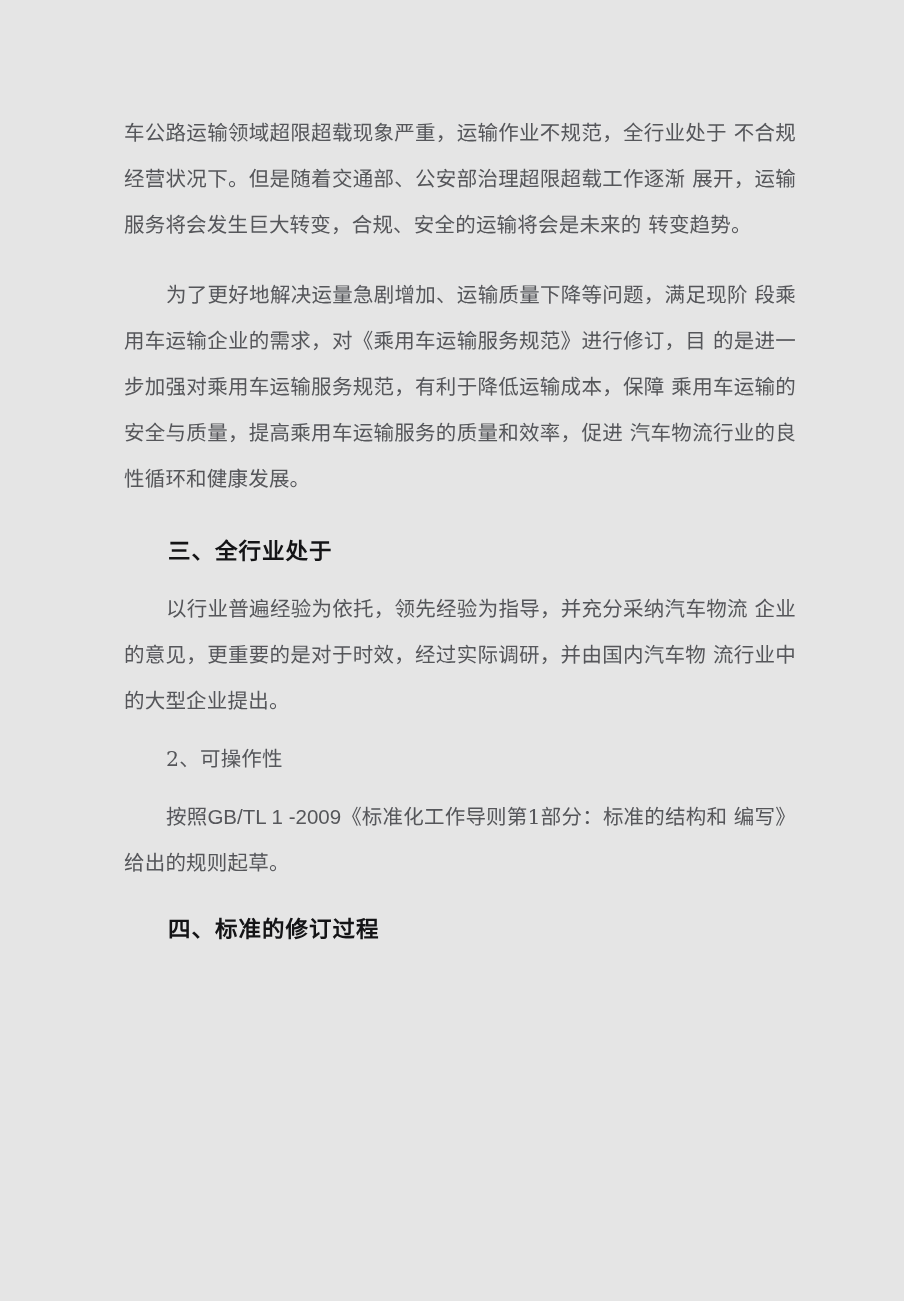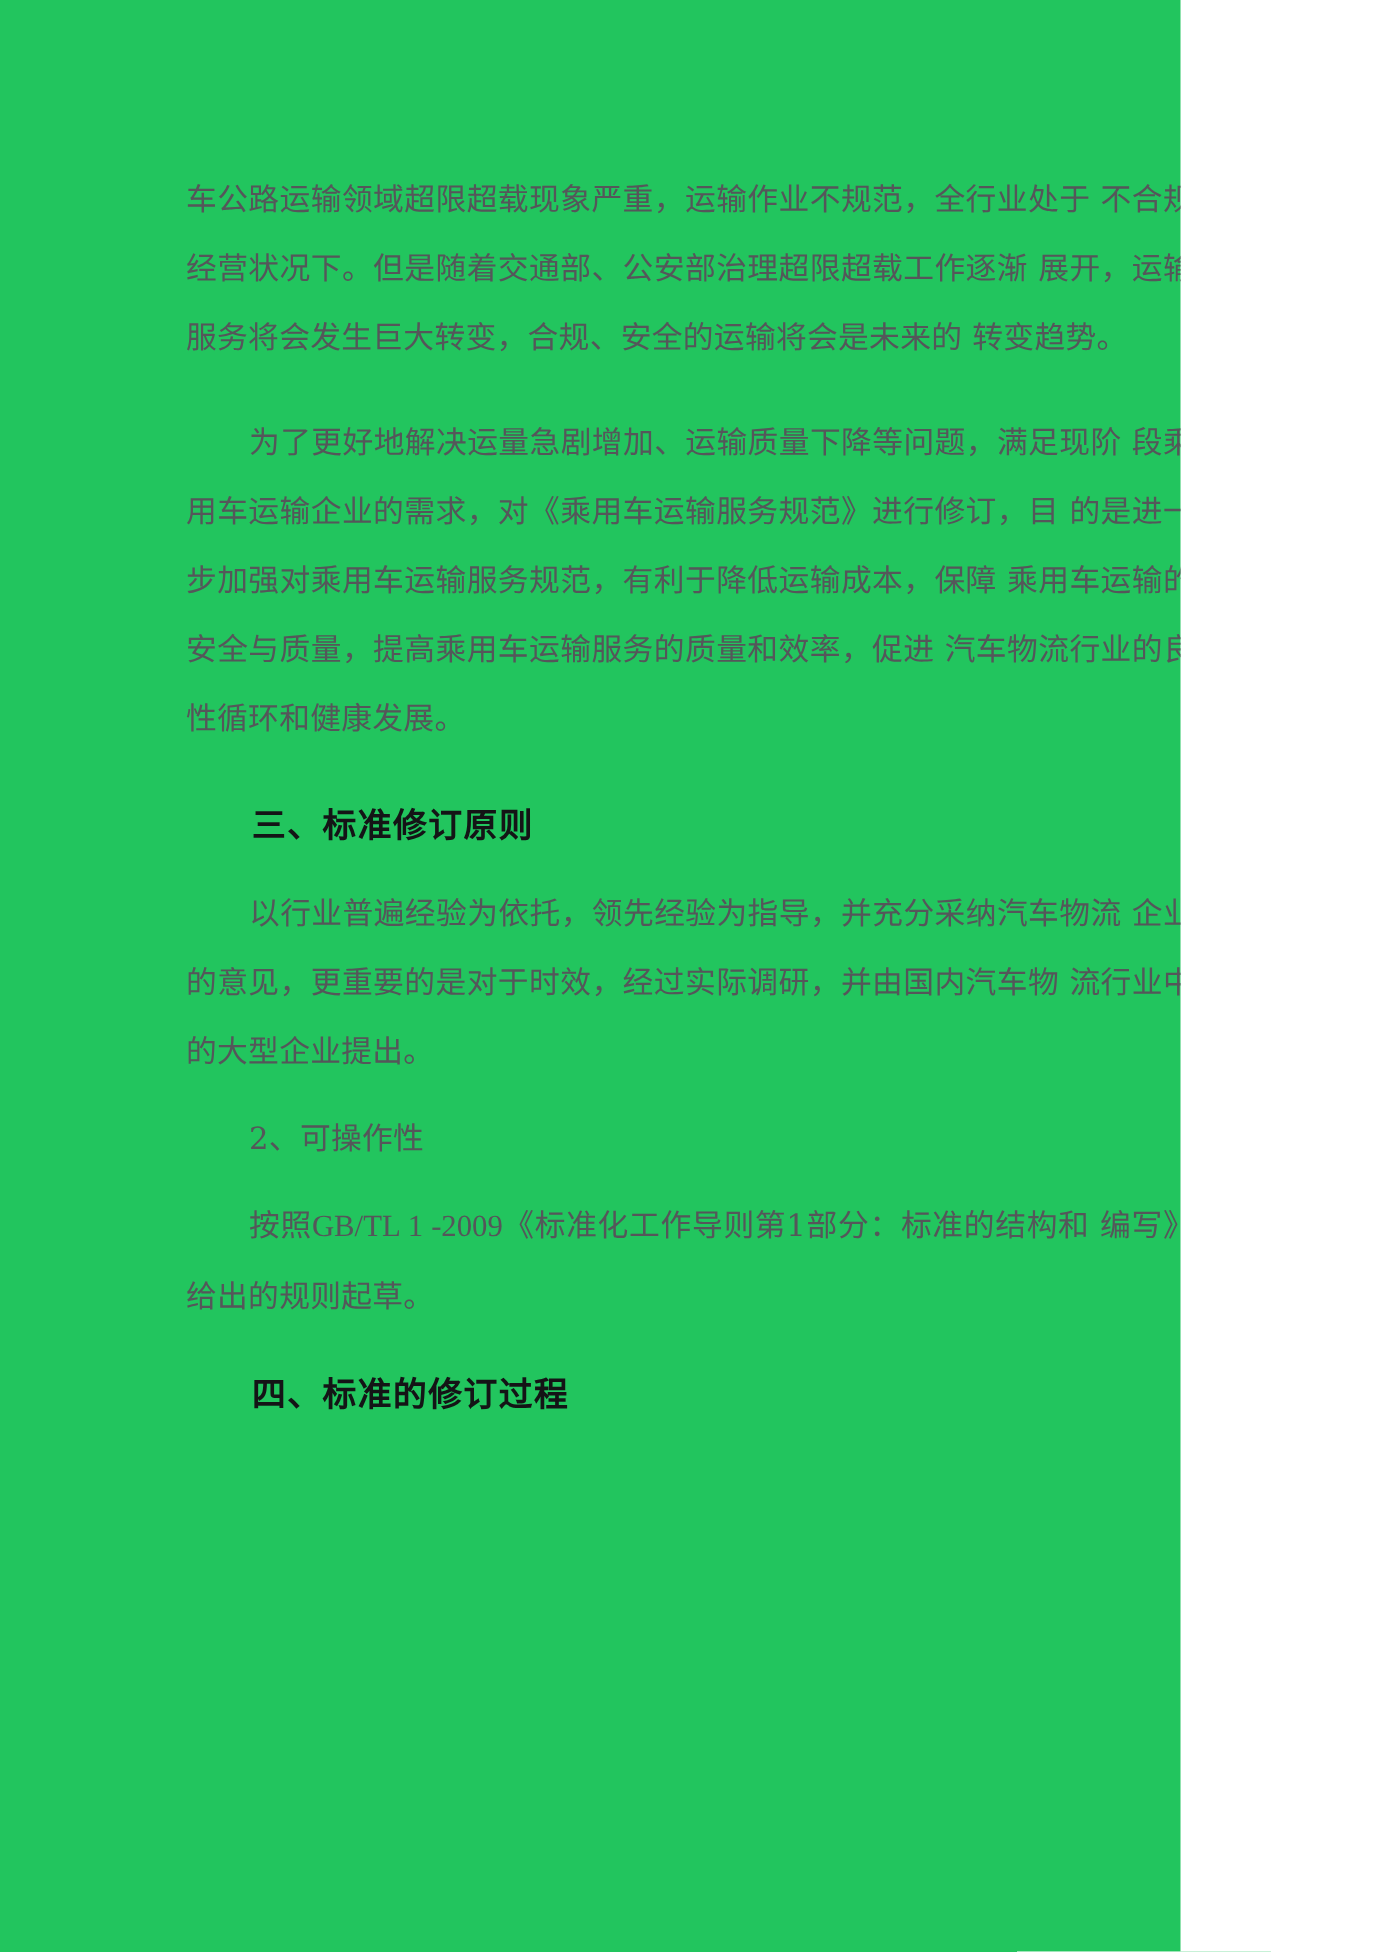--- a/index.html
+++ b/index.html
@@ -4,23 +4,23 @@
 <title>标准修订说明</title>
 <style>
   html, body {
     margin: 0;
     padding: 0;
     background: #ffffff;
   }
 
   .page {
     position: relative;
-    width: 787px;
+    width: 904px;
     height: 1301px;
-    background: #22c55e;
+    background: #e5e5e5;
     overflow: hidden;
     box-sizing: border-box;
   }
 
   .content {
     position: absolute;
     left: 124px;
     top: 110px;
     width: 672px;
   }
@@ -42,21 +42,21 @@
     text-indent: 42px;
   }
 
   .para .lead {
     font-weight: bold;
     color: #1c1c1e;
     letter-spacing: 0.6px;
   }
 
   .para .latin {
-    font-family: Liberation Serif, serif;
+    font-family: Liberation Sans, sans-serif;
     letter-spacing: 0;
   }
 
   
   .heading {
     font-family: "DejaVu Sans", "Liberation Sans", sans-serif;
     font-size: 22.5px;
     font-weight: bold;
     color: #141416;
     line-height: 46px;
@@ -91,21 +91,21 @@
 
     <div class="gap-sm"></div>
 
 
     <div class="gap-sm"></div>
 
     <p class="para indent">为了更好地解决运量急剧增加、运输质量下降等问题，满足现阶 段乘用车运输企业的需求，对《乘用车运输服务规范》进行修订，目 的是进一步加强对乘用车运输服务规范，有利于降低运输成本，保障 乘用车运输的安全与质量，提高乘用车运输服务的质量和效率，促进 汽车物流行业的良性循环和健康发展。</p>
 
     <div class="gap-lg"></div>
 
-    <h2 class="heading">三、标准修订原则</h2>
+    <h2 class="heading">三、全行业处于</h2>
 
     <div class="gap-sm"></div>
 
 
     <p class="para indent">以行业普遍经验为依托，领先经验为指导，并充分采纳汽车物流 企业的意见，更重要的是对于时效，经过实际调研，并由国内汽车物 流行业中的大型企业提出。</p>
 
     <div class="gap-sm"></div>
 
     <p class="subitem">2、可操作性</p>
 

